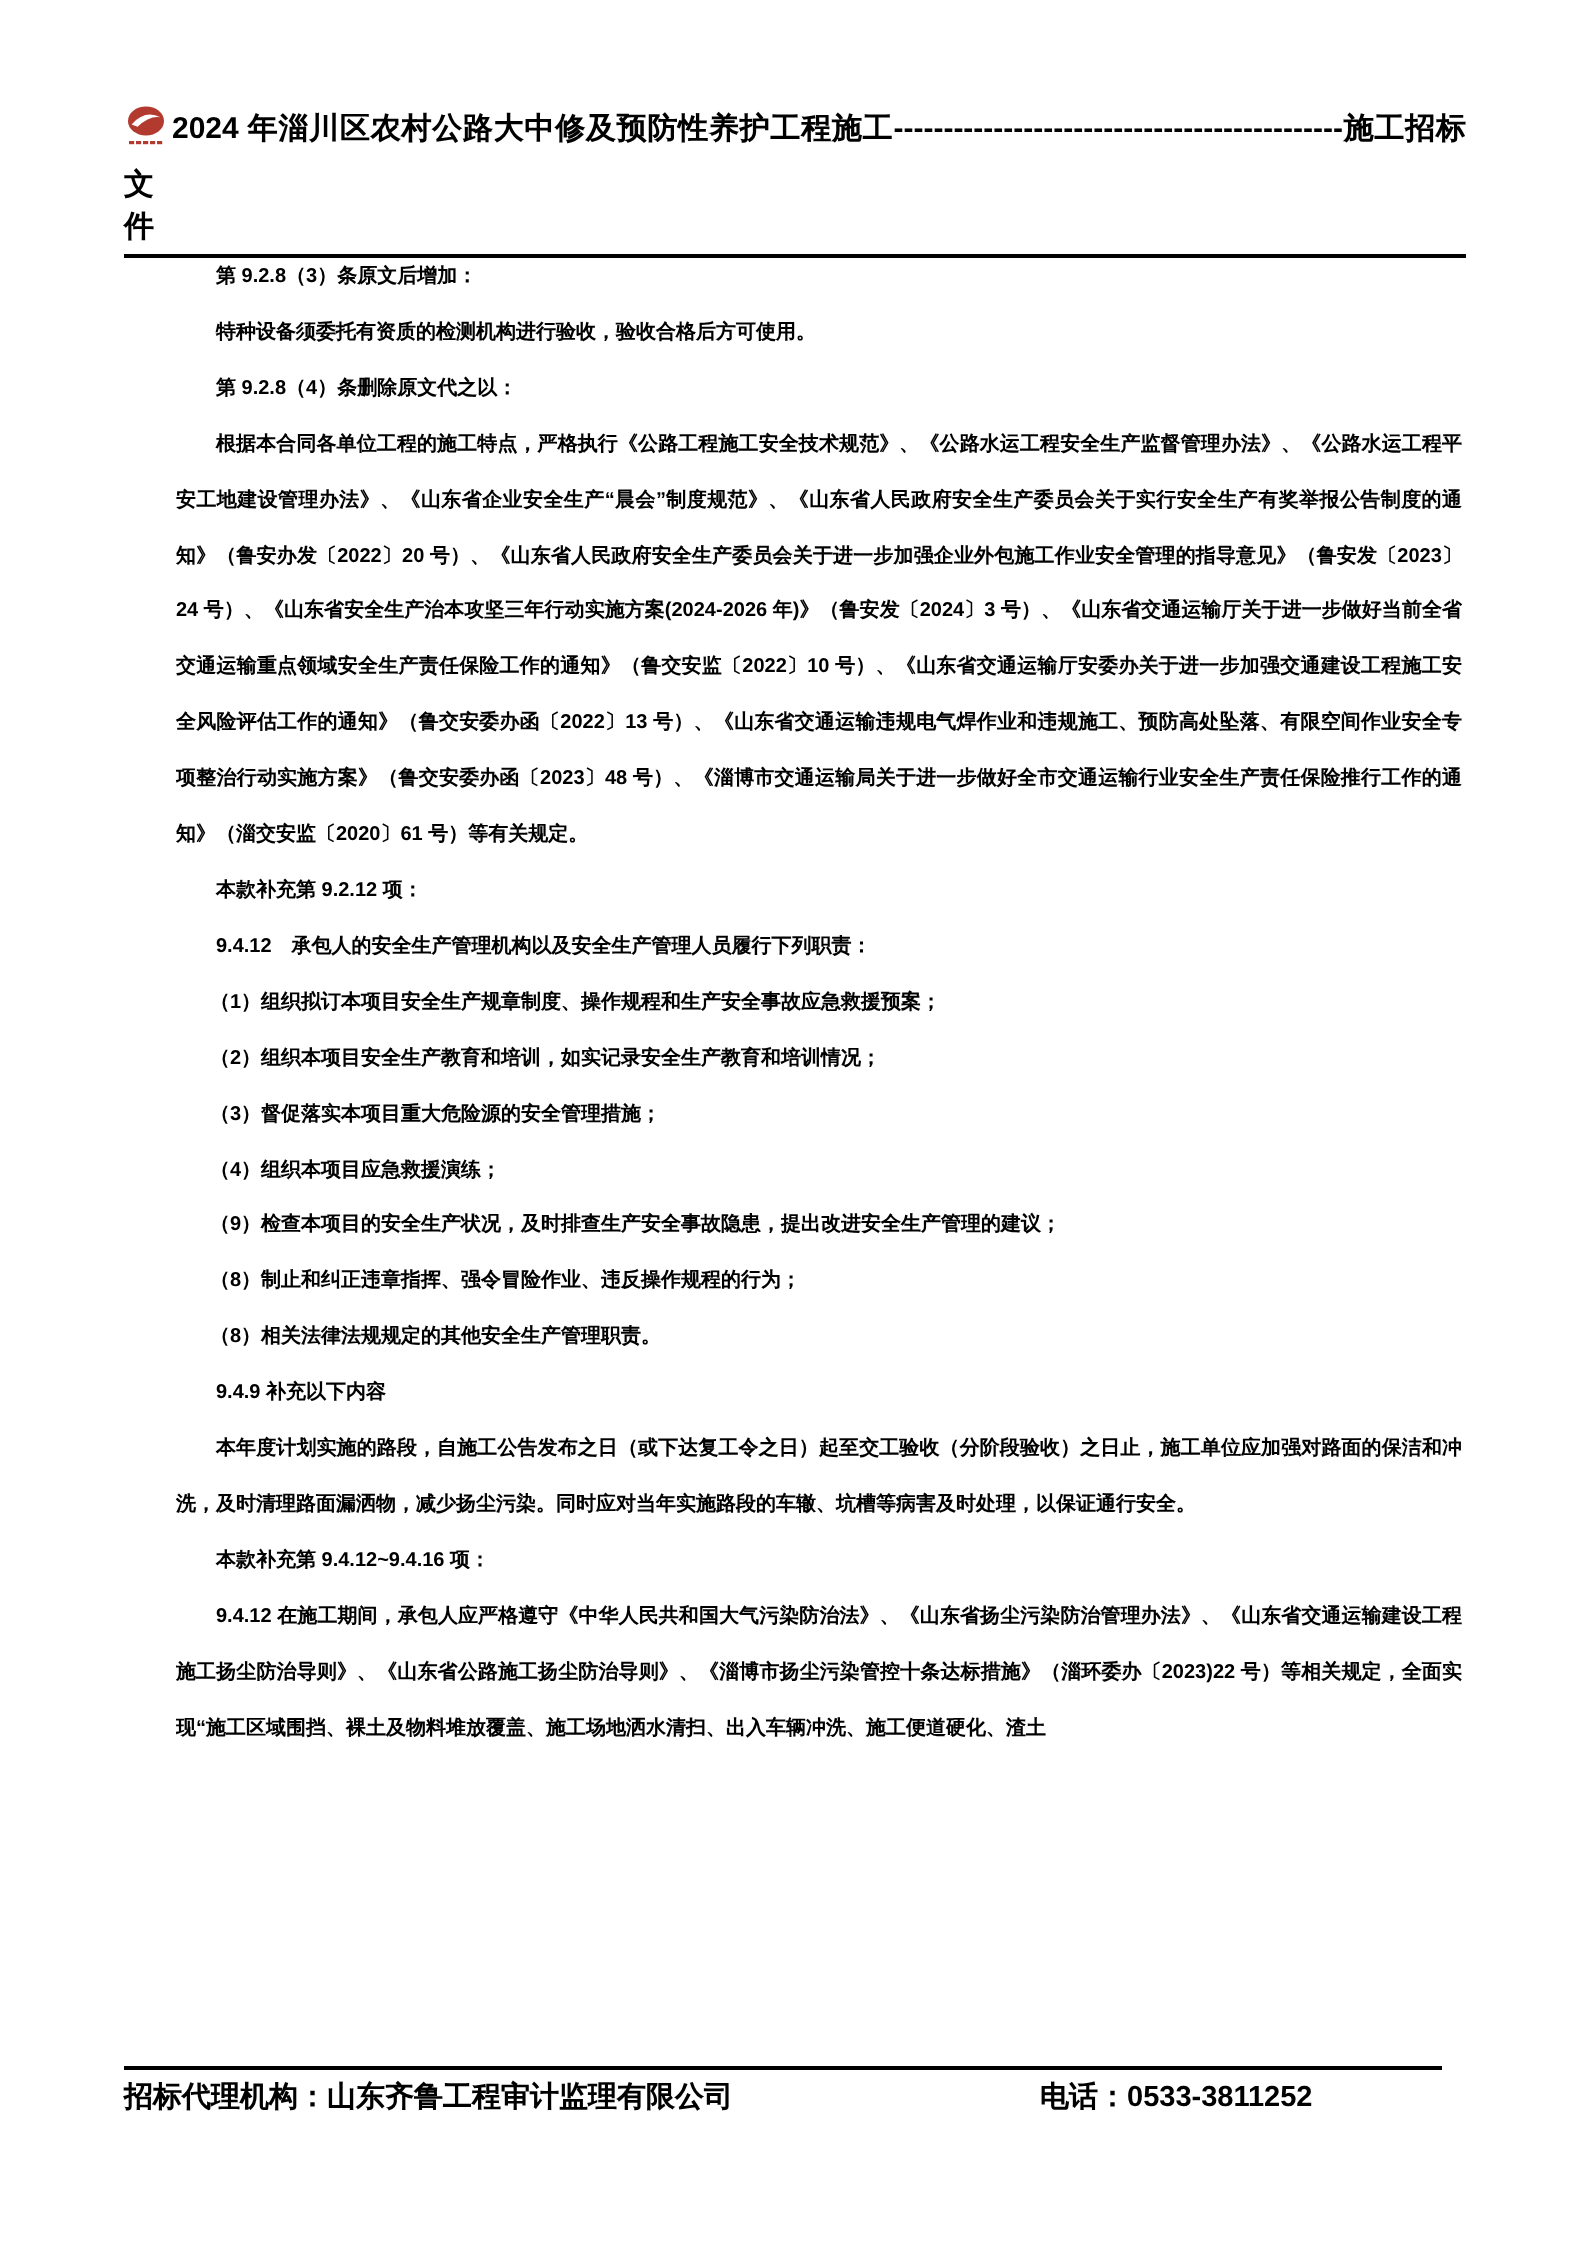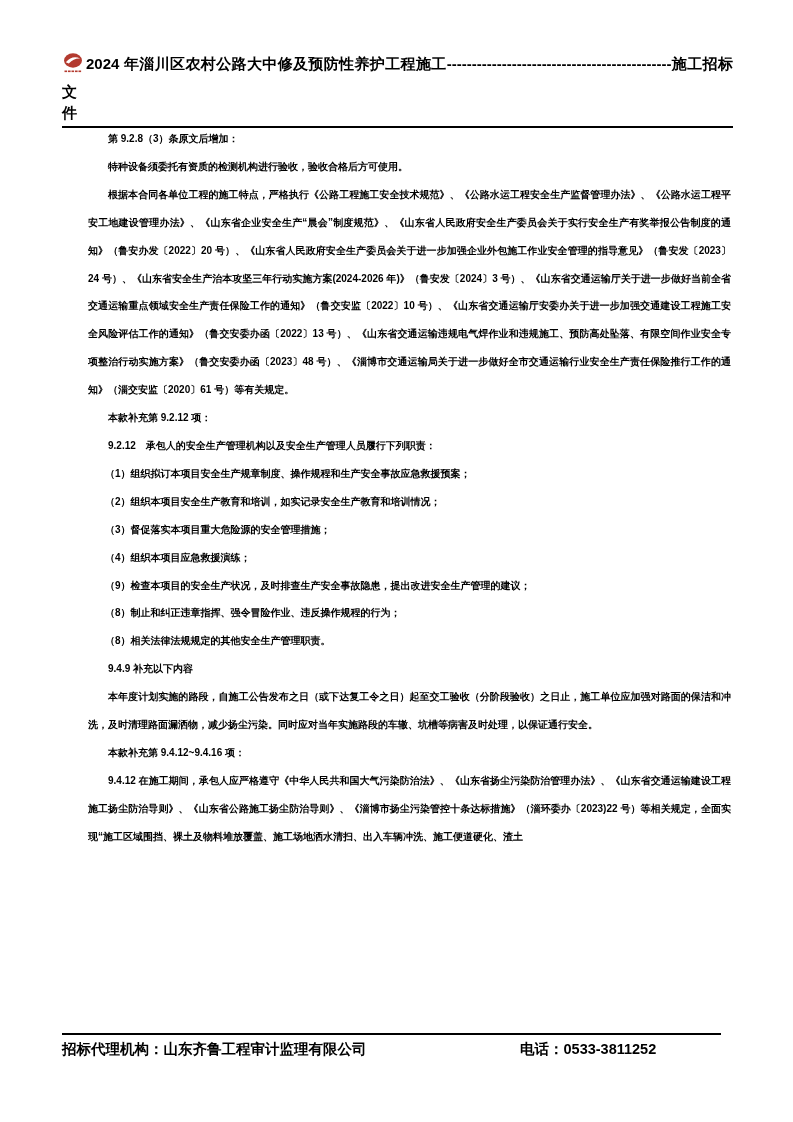--- a/index.html
+++ b/index.html
@@ -76,23 +76,24 @@
             <rect x="13.0" y="18.5" width="2.6" height="1.6"></rect>
             <rect x="16.5" y="18.5" width="2.6" height="1.6"></rect>
           </g>
         </svg></span><span>2024 年淄川区农村公路大中修及预防性养护工程施工---------------------------------------------施工招标文</span>
     <div>件</div>
   </div>
 
   <div class="doc-body">
       <p class="para heading">第 9.2.8（3）条原文后增加：</p>
       <p class="para para">特种设备须委托有资质的检测机构进行验收，验收合格后方可使用。</p>
+      <p class="para heading">第 9.2.8（4）条删除原文代之以：</p>
       <p class="para para">根据本合同各单位工程的施工特点，严格执行《公路工程施工安全技术规范》、《公路水运工程安全生产监督管理办法》、《公路水运工程平安工地建设管理办法》、《山东省企业安全生产“晨会”制度规范》、《山东省人民政府安全生产委员会关于实行安全生产有奖举报公告制度的通知》（鲁安办发〔2022〕20 号）、《山东省人民政府安全生产委员会关于进一步加强企业外包施工作业安全管理的指导意见》（鲁安发〔2023〕24 号）、《山东省安全生产治本攻坚三年行动实施方案(2024-2026 年)》（鲁安发〔2024〕3 号）、《山东省交通运输厅关于进一步做好当前全省交通运输重点领域安全生产责任保险工作的通知》（鲁交安监〔2022〕10 号）、《山东省交通运输厅安委办关于进一步加强交通建设工程施工安全风险评估工作的通知》（鲁交安委办函〔2022〕13 号）、《山东省交通运输违规电气焊作业和违规施工、预防高处坠落、有限空间作业安全专项整治行动实施方案》（鲁交安委办函〔2023〕48 号）、《淄博市交通运输局关于进一步做好全市交通运输行业安全生产责任保险推行工作的通知》（淄交安监〔2020〕61 号）等有关规定。</p>
       <p class="para para">本款补充第 9.2.12 项：</p>
-      <p class="para para">9.2.12　承包人的安全生产管理机构以及安全生产管理人员履行下列职责：</p>
+      <p class="para para">9.4.12　承包人的安全生产管理机构以及安全生产管理人员履行下列职责：</p>
       <p class="para list">（1）组织拟订本项目安全生产规章制度、操作规程和生产安全事故应急救援预案；</p>
       <p class="para list">（2）组织本项目安全生产教育和培训，如实记录安全生产教育和培训情况；</p>
       <p class="para list">（3）督促落实本项目重大危险源的安全管理措施；</p>
       <p class="para list">（4）组织本项目应急救援演练；</p>
       <p class="para list">（9）检查本项目的安全生产状况，及时排查生产安全事故隐患，提出改进安全生产管理的建议；</p>
       <p class="para list">（8）制止和纠正违章指挥、强令冒险作业、违反操作规程的行为；</p>
       <p class="para list">（8）相关法律法规规定的其他安全生产管理职责。</p>
       <p class="para para">9.4.9 补充以下内容</p>
       <p class="para para">本年度计划实施的路段，自施工公告发布之日（或下达复工令之日）起至交工验收（分阶段验收）之日止，施工单位应加强对路面的保洁和冲洗，及时清理路面漏洒物，减少扬尘污染。同时应对当年实施路段的车辙、坑槽等病害及时处理，以保证通行安全。</p>
       <p class="para para">本款补充第 9.4.12~9.4.16 项：</p>

